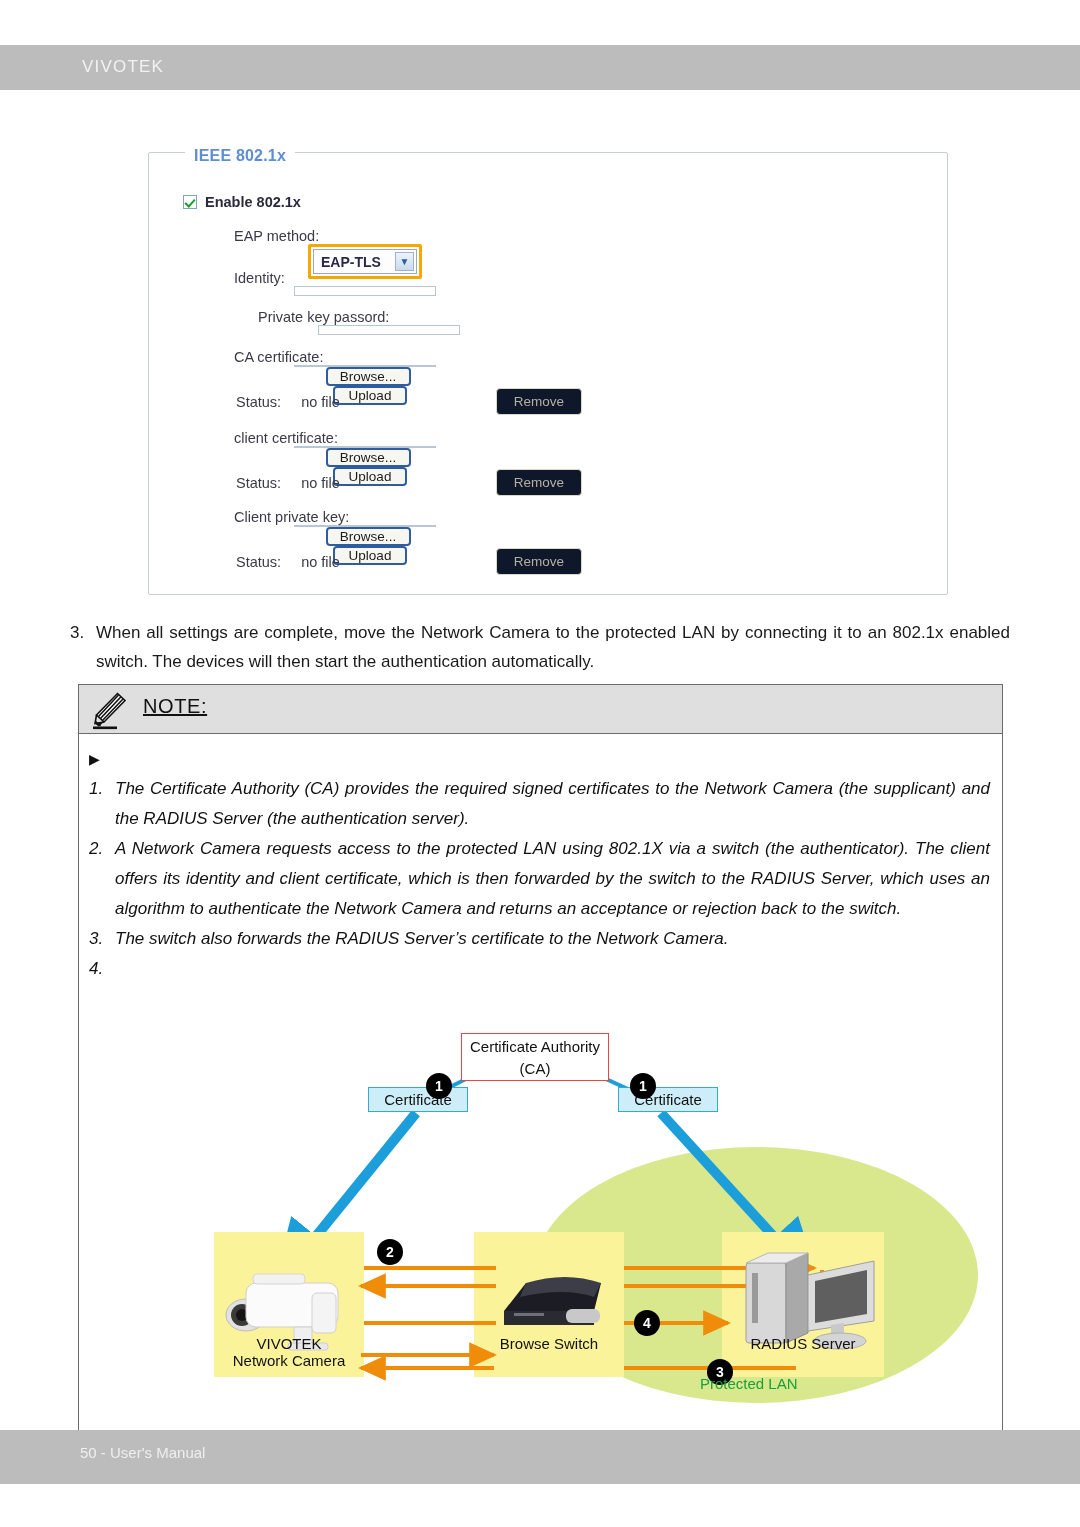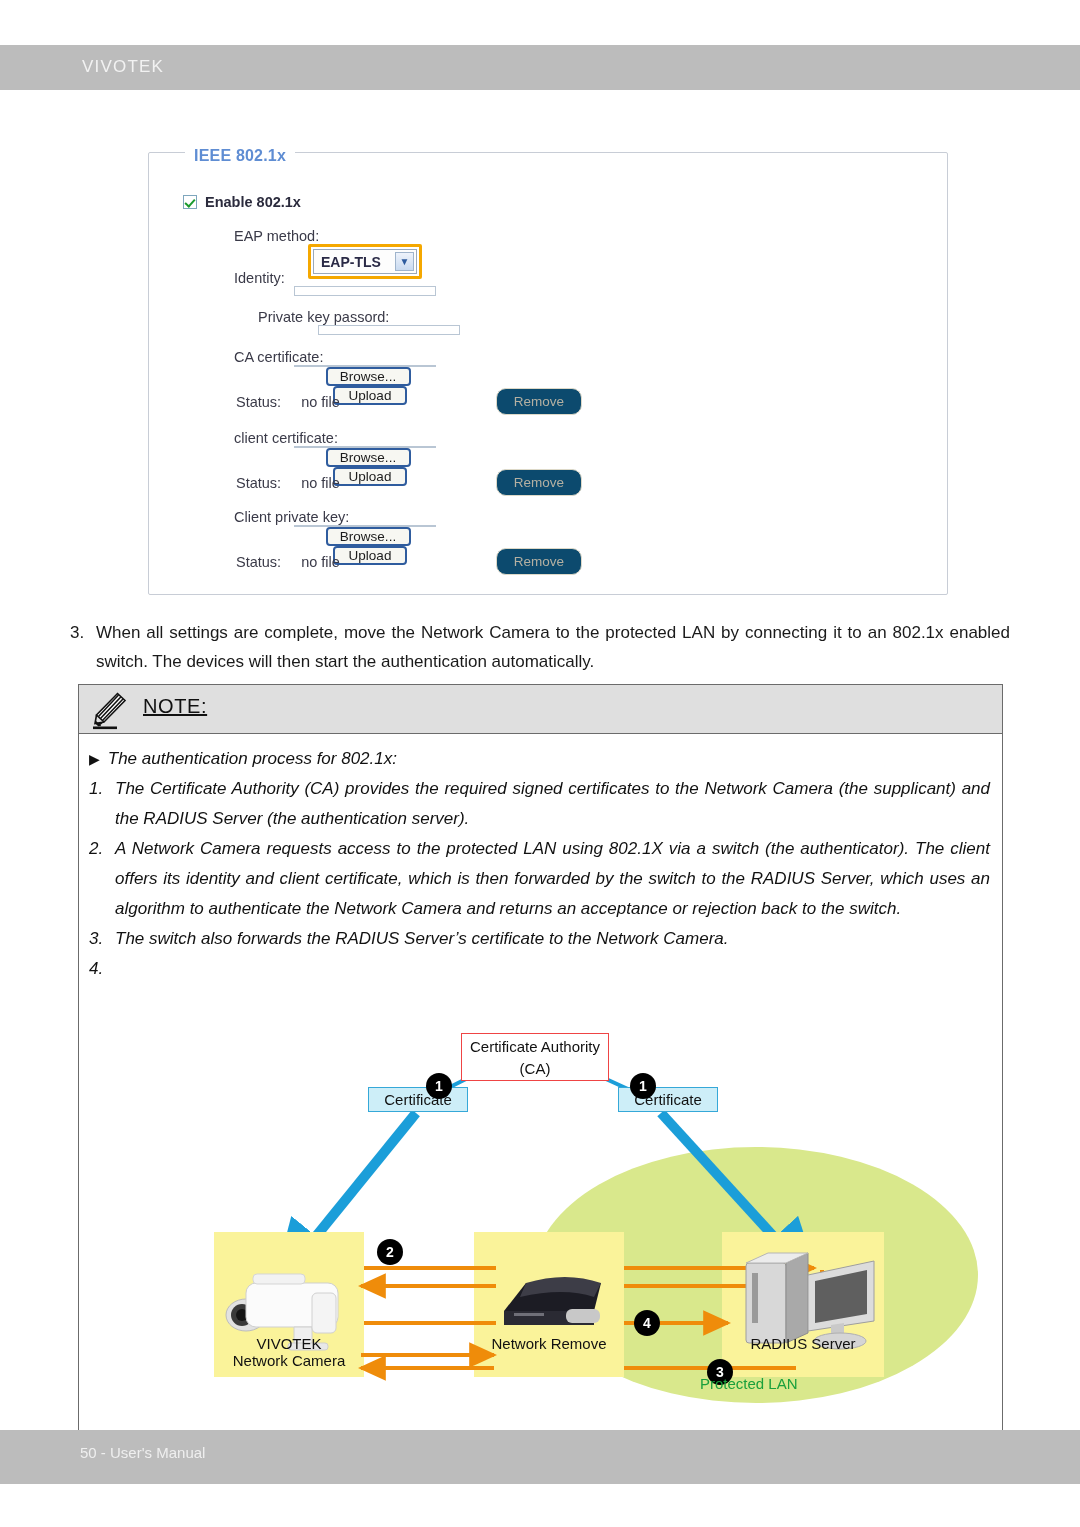--- a/index.html
+++ b/index.html
@@ -171,23 +171,23 @@
     box-sizing: border-box;
     padding: 0 6px;
     font-family: "Liberation Sans", sans-serif;
   }
   .btn.browse { width: 85px; margin-left: 6px; }
   .btn.upload { width: 74px; margin-left: 10px; }
   .btn.remove {
     width: 86px;
     height: 27px;
     border: 1px solid #ddd9c8;
-    background: #0c4a6e;
+    background: #0f172a;
     color: #b4b0a2;
-    border-radius: 10px;
+    border-radius: 4px;
   }
 
   .status-row {
     position: absolute;
     left: 236px;
     height: 27px;
     display: flex;
     align-items: center;
   }
   .status-label {
@@ -448,21 +448,20 @@
         <path d="M4.5 31.5 L9.5 36"></path>
       </g>
       <path d="M4 33.5 L7.5 36.5 L13 32 Z" fill="#111"></path>
       <rect x="2" y="36.5" width="24" height="2.6" fill="#111"></rect>
     </svg>
     <div class="note-title">NOTE:</div>
   </div>
   <div class="note-body">
     <div class="note-intro">
       <span class="tri">▶</span>
-      <span>The authentication process for 802.1x:</span>
     </div>
     <div class="note-item">
       <span class="n">1.</span>
       <span>The Certificate Authority (CA) provides the required signed certificates to the Network Camera (the supplicant) and the RADIUS Server (the authentication server).</span>
     </div>
     <div class="note-item">
       <span class="n">2.</span>
       <span>A Network Camera requests access to the protected LAN using 802.1X via a switch (the authenticator). The client offers its identity and client certificate, which is then forwarded by the switch to the RADIUS Server, which uses an algorithm to authenticate the Network Camera and returns an acceptance or rejection back to the switch.</span>
     </div>
     <div class="note-item">
@@ -552,21 +551,21 @@
   <div class="badge" style="left:330px; top:48px;">1</div>
   <div class="badge" style="left:534px; top:48px;">1</div>
   <div class="badge" style="left:281px; top:214px;">2</div>
   <div class="badge" style="left:611px; top:334px;">3</div>
   <div class="badge" style="left:538px; top:285px;">4</div>
 
   <div class="dg-label" style="left:118px; top:310px; width:150px;">
     <div>VIVOTEK</div>
     <div>Network Camera</div>
   </div>
-  <div class="dg-label" style="left:378px; top:310px; width:150px;">Network Remove</div>
+  <div class="dg-label" style="left:378px; top:310px; width:150px;">Browse Switch</div>
   <div class="dg-label" style="left:626px; top:310px; width:162px;">RADIUS Server</div>
 
   <div class="lan-text">Protected LAN</div>
 </div>
 
 <div class="brand-bar bottom">
   <div class="footer-text">50 - User's Manual</div>
 </div>
 
 </body></html>

